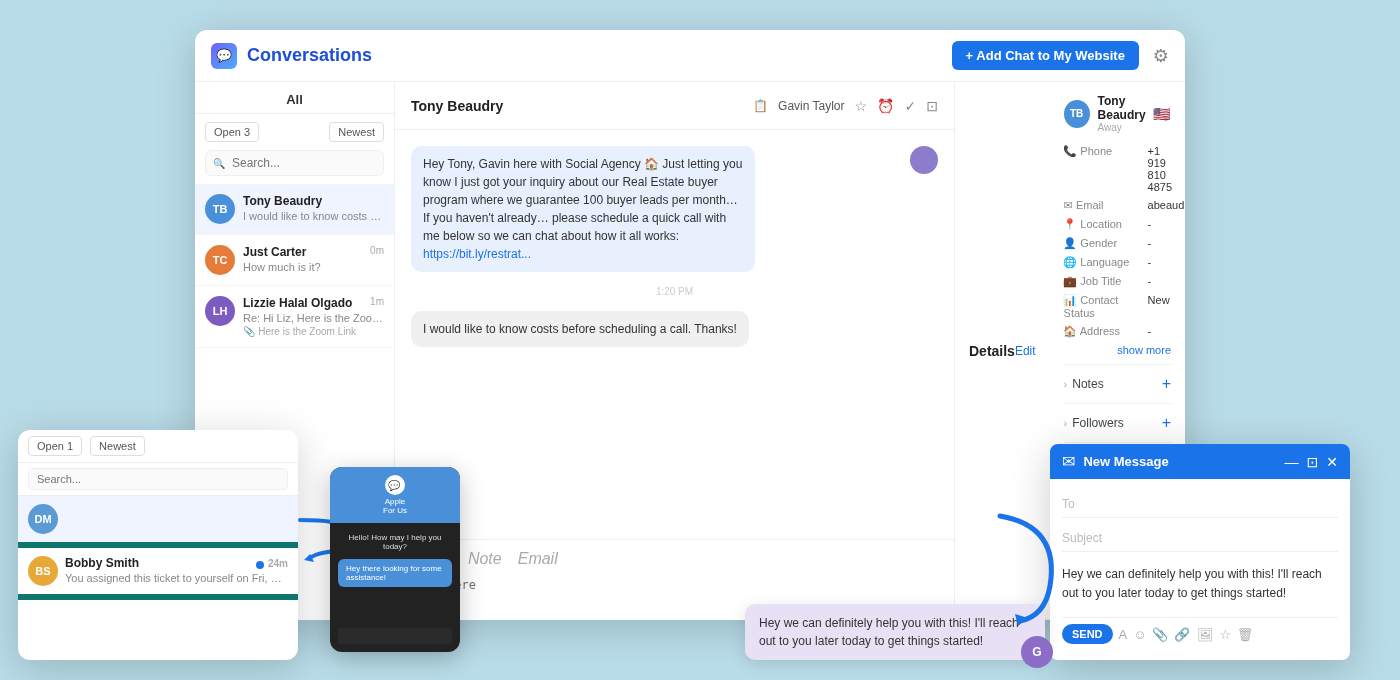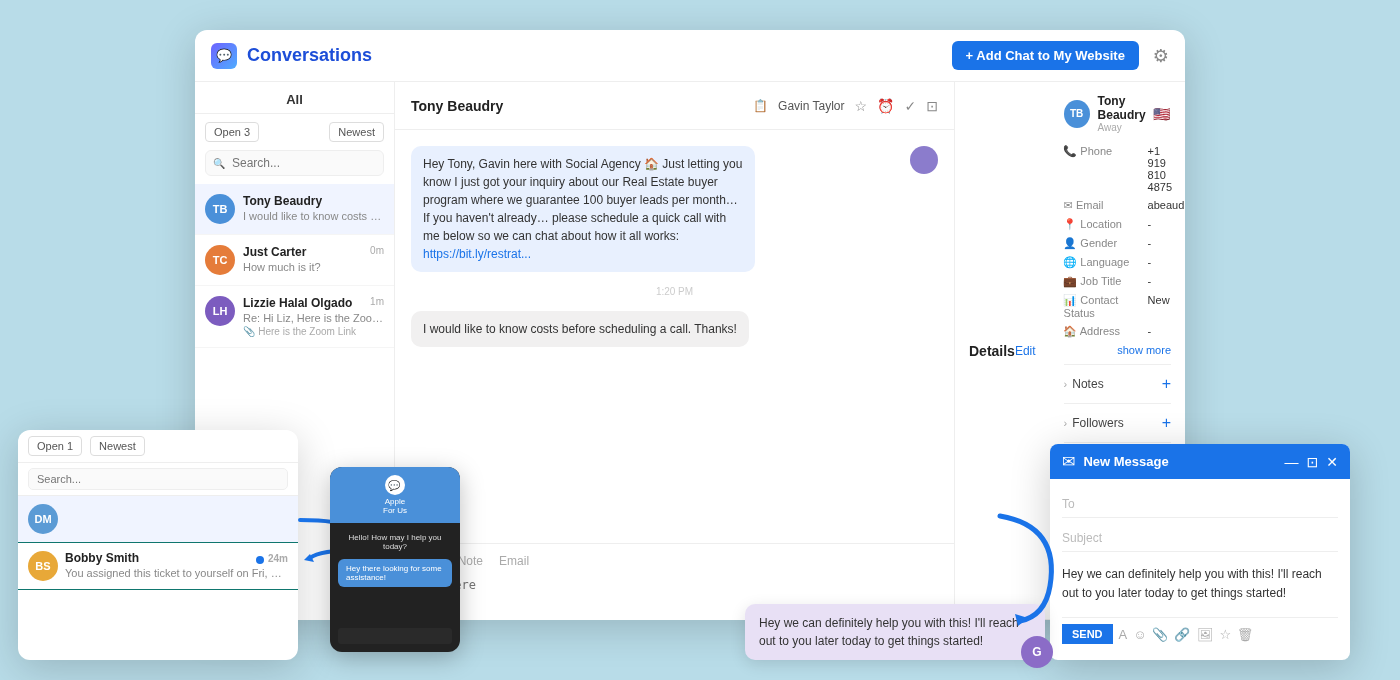--- a/index.html
+++ b/index.html
@@ -315,23 +315,24 @@
       padding: 10px 16px;
     }
 
     .chat-input-tabs {
       display: flex;
       gap: 16px;
       margin-bottom: 8px;
     }
 
     .chat-input-tab {
-      font-size: 12px;
+      font-size: 16px;
       color: #aaa;
       cursor: pointer;
+      font-style: italic;
     }
 
     .chat-input-tab.active {
       color: #1a73e8;
       border-bottom: 2px solid #1a73e8;
     }
 
     .chat-input-field {
       width: 100%;
       font-size: 12px;
@@ -543,21 +544,21 @@
     .secondary-list {
       flex: 1;
       overflow-y: auto;
     }
 
     .sec-conv-item {
       display: flex;
       align-items: flex-start;
       padding: 8px 10px;
       cursor: pointer;
-      border-bottom: 1px solid #0f766e;
+      border-bottom: 6px solid #0f766e;
       gap: 7px;
     }
 
     .sec-conv-item.active {
       background: #f0f4ff;
     }
 
     .avatar.dm { background: #5b9bd5; }
     .avatar.bs { background: #e8a838; }
 
@@ -715,21 +716,21 @@
       align-items: center;
       gap: 6px;
       padding: 6px 0;
       border-top: 1px solid #eee;
     }
 
     .nm-send-btn {
       background: #1a73e8;
       color: #fff;
       border: none;
-      border-radius: 0;
+      border-radius: 10px;
       padding: 4px 10px;
       font-size: 11px;
       font-weight: 700;
       cursor: pointer;
     }
 
     .nm-tool-icon {
       color: #aaa;
       font-size: 13px;
       cursor: pointer;

